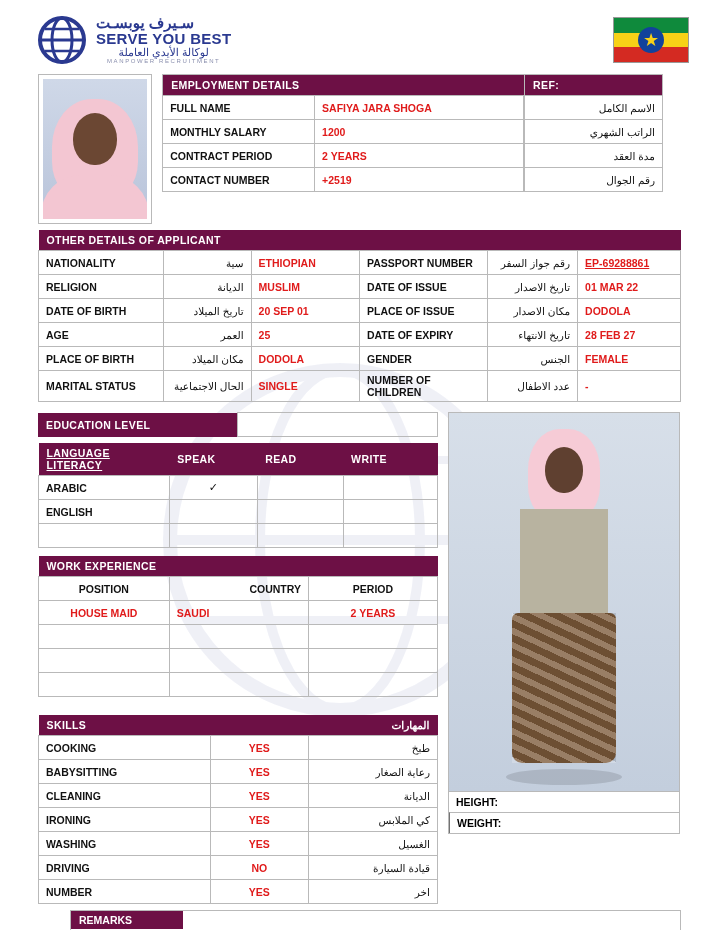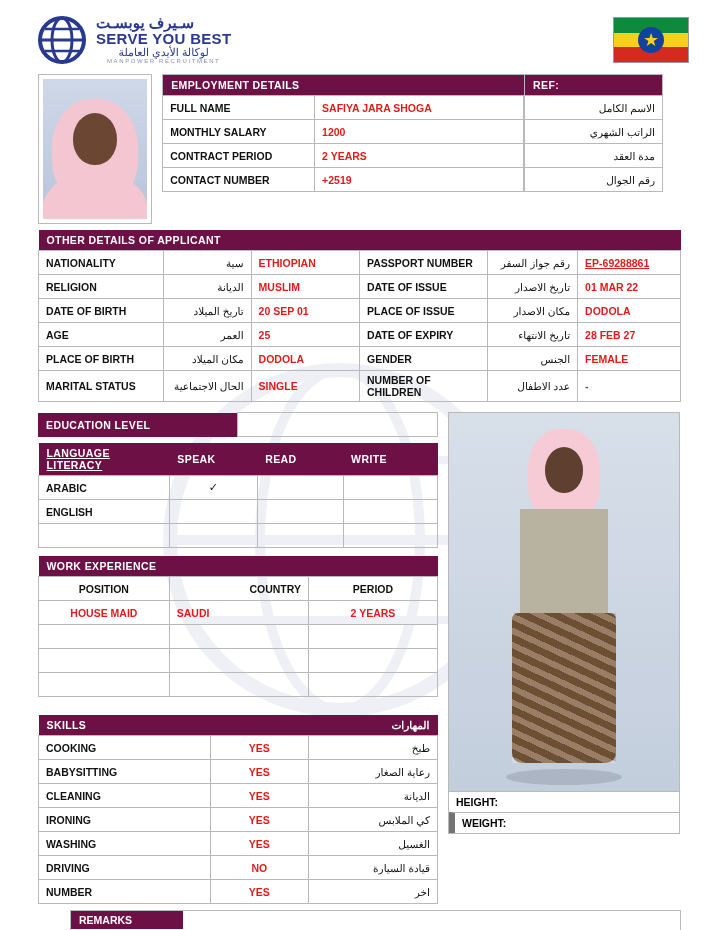--- a/index.html
+++ b/index.html
@@ -175,21 +175,21 @@
   }
   .f-shadow { position: absolute; left: 50%; bottom: 6px; margin-left: -58px; width: 116px; height: 16px; background: rgba(0,0,0,.12); border-radius: 50%; }
   .hw-row { display: flex; flex-direction: column; }
   .hw-cell {
     flex: 1;
     border-top: 1px solid #b9b9b9;
     font-size: 10.5px;
     font-weight: bold;
     padding: 4px 7px;
   }
-  .hw-cell + .hw-cell { border-left: 6px solid #737373; }
+  .hw-cell + .hw-cell { border-left: 1px solid #737373; }
 
   
   .remarks-wrap { padding: 6px 34px 0 70px; }
   .remarks-box { border: 1px solid #b9b9b9; }
   .remarks-bar {
     background: #6d1045; color: #fff;
     font-size: 10.5px; font-weight: bold;
     padding: 3px 8px; width: 96px;
   }
   .remarks-text {

